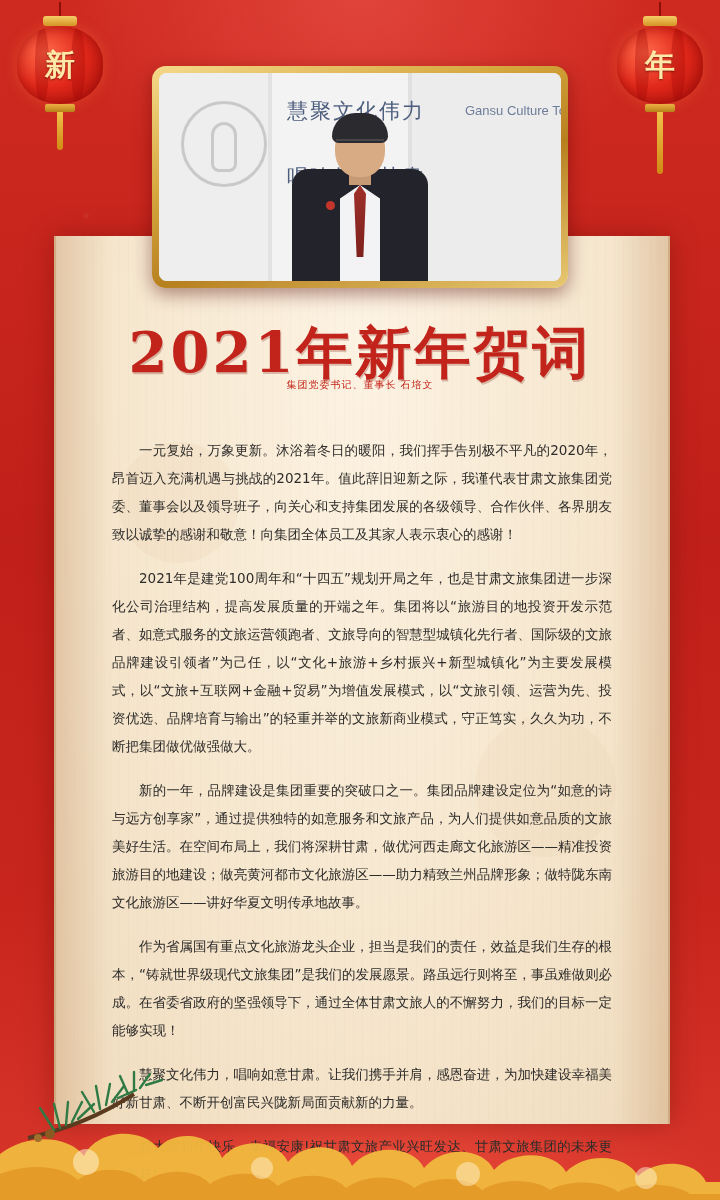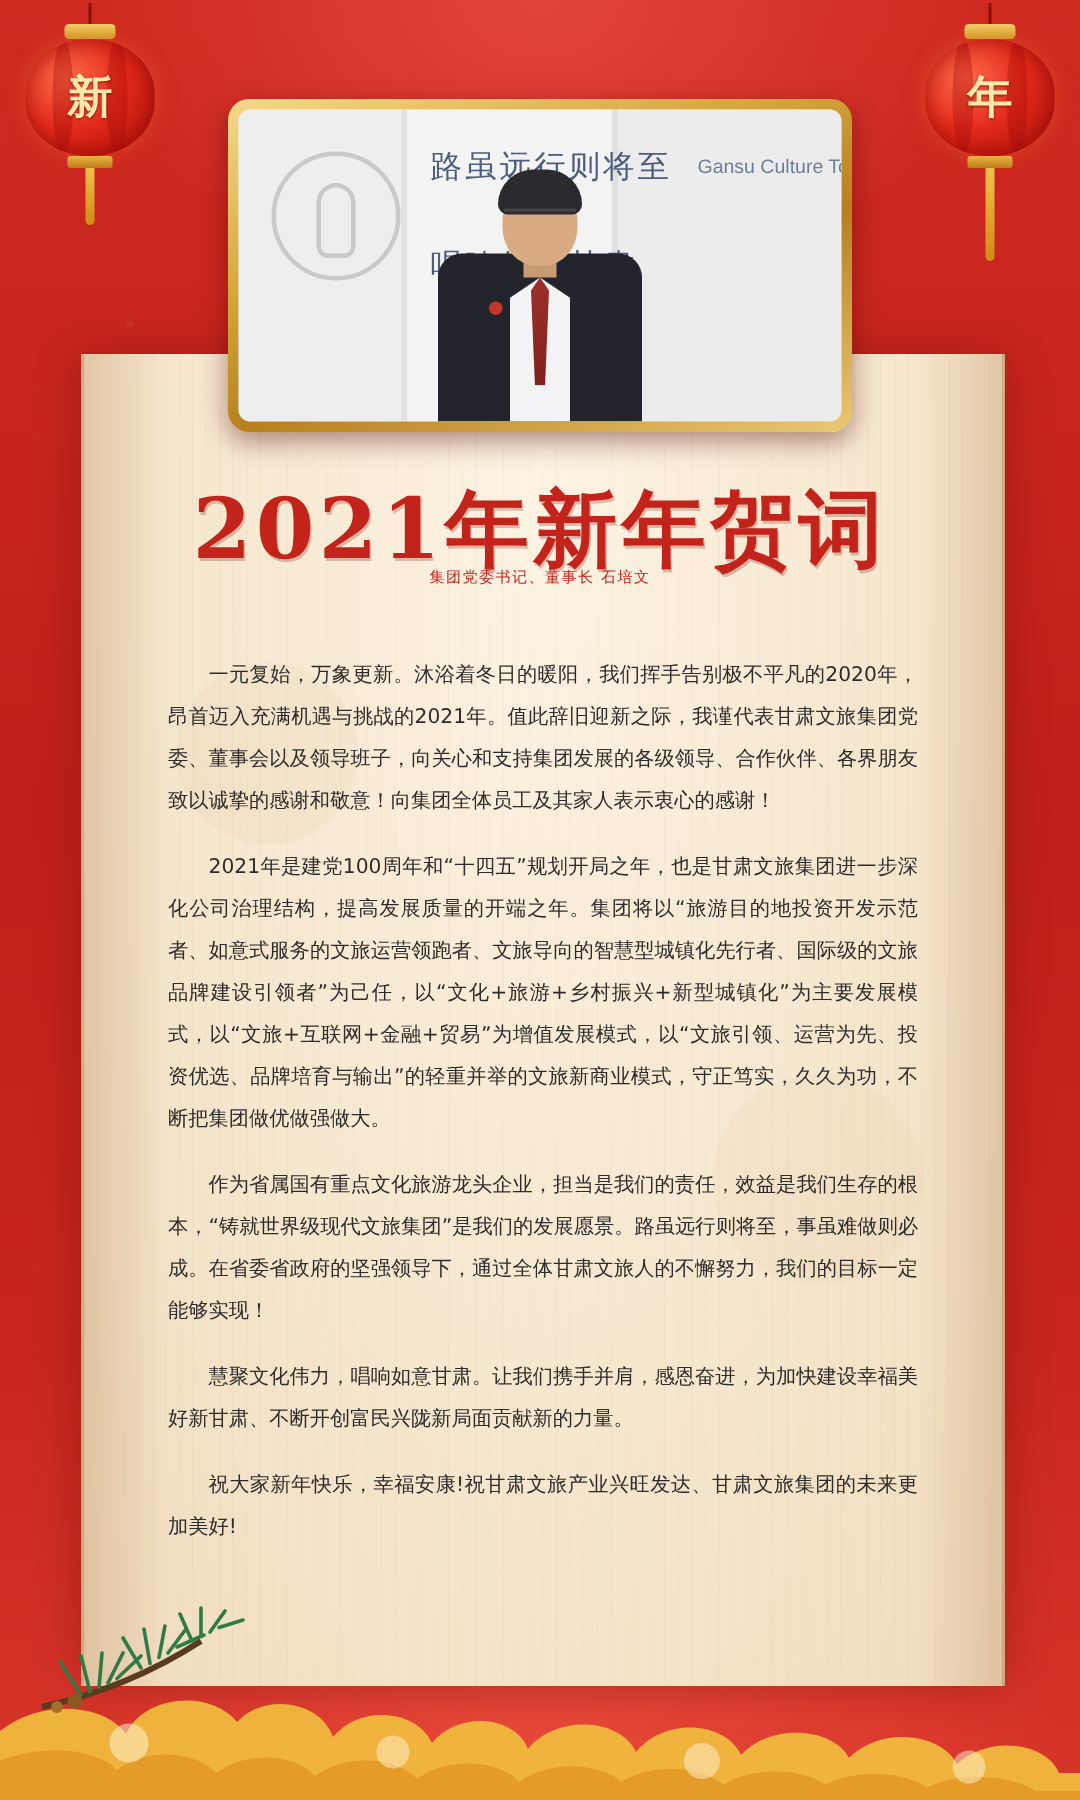--- a/index.html
+++ b/index.html
@@ -392,21 +392,21 @@
     <div class="tassel"></div>
   </div>
 
   <div class="scroll"></div>
 
   <div class="photo-card">
     <div class="photo-inner">
       <div class="panel-bg"></div>
       <div class="panel-logo"></div>
       <div class="panel-text">
-        <div class="panel-cn1">路虽远行则将至</div>
+        <div class="panel-cn1">慧聚文化伟力</div>
         <div class="panel-en">Gansu Culture To</div>
         <div class="panel-cn2">唱响如意甘肃</div>
       </div>
       <div class="person">
         <div class="p-body"></div>
         <div class="p-shirt"></div>
         <div class="p-tie"></div>
         <div class="p-badge"></div>
         <div class="p-neck"></div>
         <div class="p-head"></div>
@@ -415,20 +415,21 @@
       </div>
     </div>
   </div>
 
   <div class="title">2021年新年贺词</div>
   <div class="subtitle">集团党委书记、董事长 石培文</div>
 
   <div class="body-text">
     <p>一元复始，万象更新。沐浴着冬日的暖阳，我们挥手告别极不平凡的2020年，昂首迈入充满机遇与挑战的2021年。值此辞旧迎新之际，我谨代表甘肃文旅集团党委、董事会以及领导班子，向关心和支持集团发展的各级领导、合作伙伴、各界朋友致以诚挚的感谢和敬意！向集团全体员工及其家人表示衷心的感谢！</p>
     <p>2021年是建党100周年和“十四五”规划开局之年，也是甘肃文旅集团进一步深化公司治理结构，提高发展质量的开端之年。集团将以“旅游目的地投资开发示范者、如意式服务的文旅运营领跑者、文旅导向的智慧型城镇化先行者、国际级的文旅品牌建设引领者”为己任，以“文化+旅游+乡村振兴+新型城镇化”为主要发展模式，以“文旅+互联网+金融+贸易”为增值发展模式，以“文旅引领、运营为先、投资优选、品牌培育与输出”的轻重并举的文旅新商业模式，守正笃实，久久为功，不断把集团做优做强做大。</p>
+    <p>新的一年，品牌建设是集团重要的突破口之一。集团品牌建设定位为“如意的诗与远方创享家”，通过提供独特的如意服务和文旅产品，为人们提供如意品质的文旅美好生活。在空间布局上，我们将深耕甘肃，做优河西走廊文化旅游区——精准投资旅游目的地建设；做亮黄河都市文化旅游区——助力精致兰州品牌形象；做特陇东南文化旅游区——讲好华夏文明传承地故事。</p>
     <p>作为省属国有重点文化旅游龙头企业，担当是我们的责任，效益是我们生存的根本，“铸就世界级现代文旅集团”是我们的发展愿景。路虽远行则将至，事虽难做则必成。在省委省政府的坚强领导下，通过全体甘肃文旅人的不懈努力，我们的目标一定能够实现！</p>
     <p>慧聚文化伟力，唱响如意甘肃。让我们携手并肩，感恩奋进，为加快建设幸福美好新甘肃、不断开创富民兴陇新局面贡献新的力量。</p>
     <p>祝大家新年快乐，幸福安康!祝甘肃文旅产业兴旺发达、甘肃文旅集团的未来更加美好!</p>
   </div>
 
   <svg class="clouds" viewBox="0 0 720 130" preserveAspectRatio="none">
     <path d="M0,130 L0,84 C28,62 70,66 84,86 C96,60 140,56 158,78 C176,58 214,64 222,88 C240,66 278,70 288,92 C306,70 344,74 352,96 C372,72 414,76 424,98 C444,74 484,78 494,100 C514,78 556,82 566,102 C588,80 628,86 638,106 C660,86 698,92 706,112 L720,112 L720,130 Z" fill="#f0b93e" opacity="0.95"></path>
     <path d="M0,130 L0,104 C30,92 64,96 78,110 C98,94 132,98 144,112 C166,96 198,100 210,114 C232,98 266,102 278,116 C300,100 334,104 346,118 C368,102 402,106 414,118 C436,104 470,108 482,120 C504,106 538,110 550,120 C572,108 606,112 618,122 C640,110 676,114 690,124 L720,124 L720,130 Z" fill="#e49a26" opacity="0.95"></path>
     <circle cx="86" cy="92" r="13" fill="#fff3d2" opacity="0.55"></circle>
     <circle cx="262" cy="98" r="11" fill="#fff3d2" opacity="0.5"></circle>

